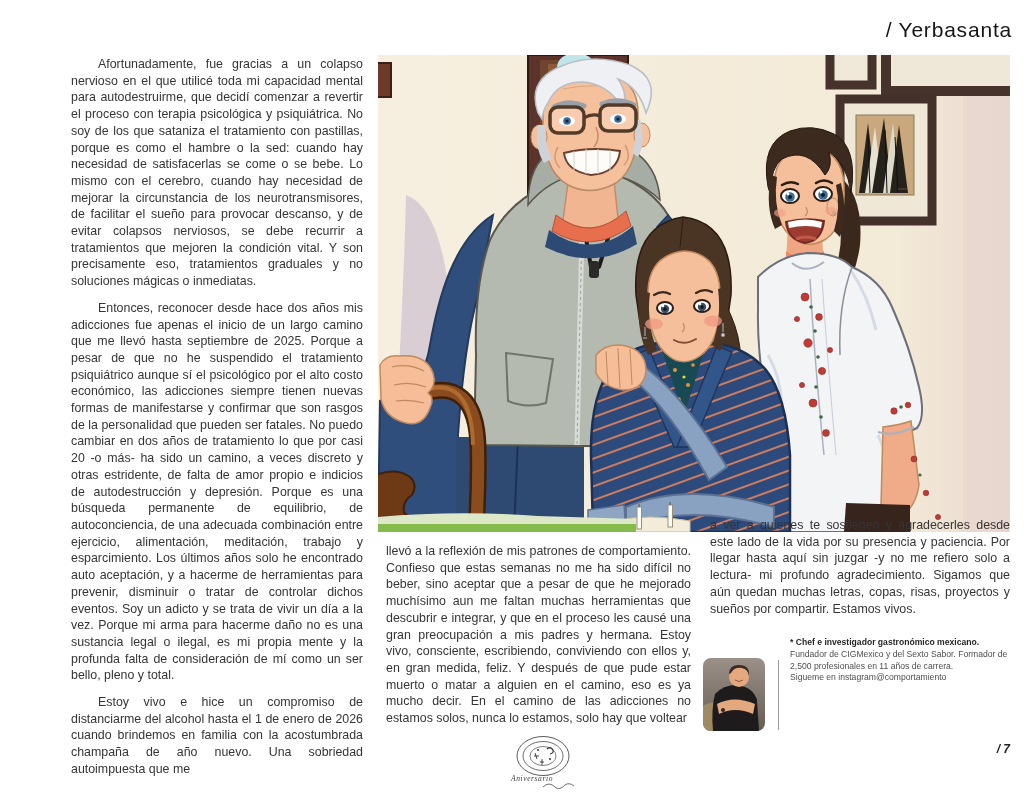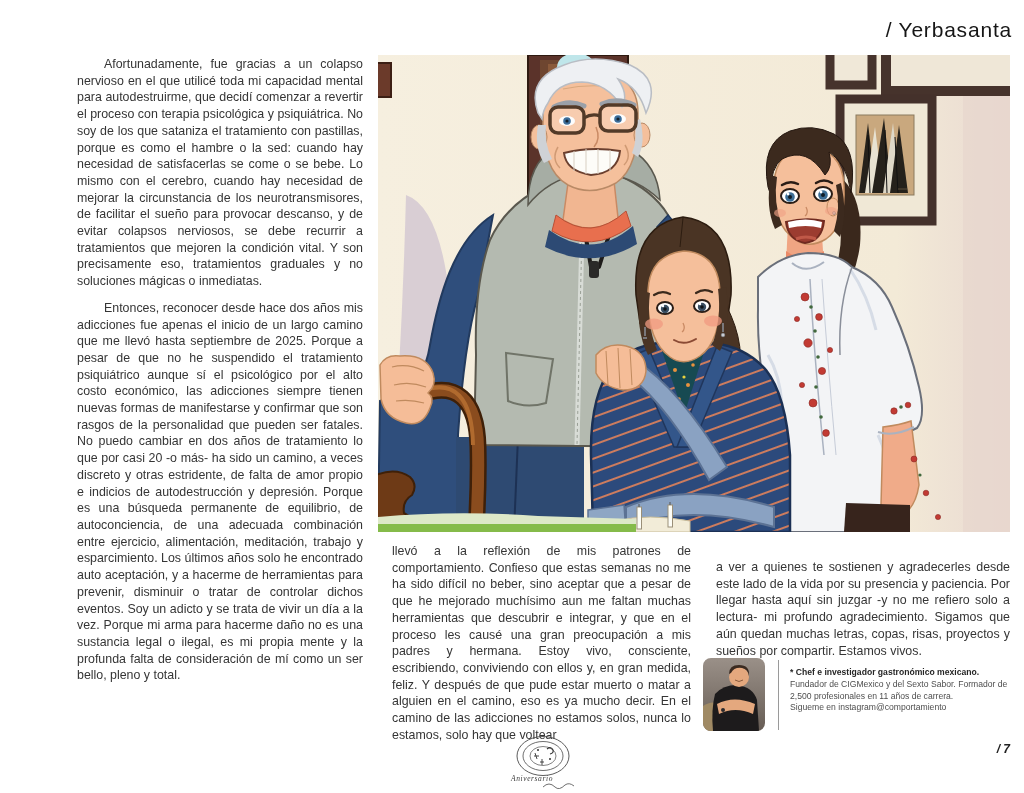--- a/index.html
+++ b/index.html
@@ -3,44 +3,45 @@
 <meta charset="utf-8">
 <style>
   html,body{margin:0;padding:0;}
   body{width:1024px;height:793px;position:relative;background:#ffffff;overflow:hidden;
        font-family:"Liberation Sans",sans-serif;-webkit-font-smoothing:antialiased;}
   .abs{position:absolute;}
   
   .mag-title{top:18px;right:12px;font-size:21px;letter-spacing:.8px;color:#161616;font-weight:400;text-align:center;}
   
   .col{color:#353535;font-size:12.4px;line-height:16.7px;text-align:justify;text-justify:inter-word;}
-  .col p{margin:0 0 10px 14px;}
+  .col p{margin:0 0 10px 8px;}
   .col p.indent{text-indent:27px;}
   #col1{left:63px;top:56px;width:300px;}
   #col2{left:378px;top:543px;width:313px;}
-  #col3{left:702px;top:559px;width:308px;}
+  #col3{left:702px;top:517px;width:308px;}
   
   #illo{left:378px;top:55px;width:632px;height:477px;}
   
   #bio-photo{left:703px;top:658px;width:62px;height:73px;border-radius:8px;overflow:hidden;}
   #bio-divider{left:778px;top:660px;width:1px;height:70px;background:#9a9a9a;}
-  #bio-text{left:790px;top:667px;width:222px;font-size:8.6px;line-height:11.8px;color:#4e4e4e;}
+  #bio-text{left:790px;top:637px;width:222px;font-size:8.6px;line-height:11.8px;color:#4e4e4e;}
   #bio-text .lead{font-weight:bold;color:#262626;}
   
   #logo{left:497px;top:735px;width:92px;height:58px;text-align:right;}
   .page-num{right:14px;top:742px;font-size:12px;font-weight:bold;font-style:italic;color:#222;}
 </style>
 </head>
 <body>
 
 <div class="abs mag-title">/ Yerbasanta</div>
 
 <div id="col1" class="abs col">
   <p class="indent">Afortunadamente, fue gracias a un colapso nervioso en el que utilicé toda mi capacidad mental para autodestruirme, que decidí comenzar a revertir el proceso con terapia psicológica y psiquiátrica. No soy de los que sataniza el tratamiento con pastillas, porque es como el hambre o la sed: cuando hay necesidad de satisfacerlas se come o se bebe. Lo mismo con el cerebro, cuando hay necesidad de mejorar la circunstancia de los neurotransmisores, de facilitar el sueño para provocar descanso, y de evitar colapsos nerviosos, se debe recurrir a tratamientos que mejoren la condición vital. Y son precisamente eso, tratamientos graduales y no soluciones mágicas o inmediatas.</p>
   <p class="indent">Entonces, reconocer desde hace dos años mis adicciones fue apenas el inicio de un largo camino que me llevó hasta septiembre de 2025. Porque a pesar de que no he suspendido el tratamiento psiquiátrico aunque sí el psicológico por el alto costo económico, las adicciones siempre tienen nuevas formas de manifestarse y confirmar que son rasgos de la personalidad que pueden ser fatales. No puedo cambiar en dos años de tratamiento lo que por casi 20 -o más- ha sido un camino, a veces discreto y otras estridente, de falta de amor propio e indicios de autodestrucción y depresión. Porque es una búsqueda permanente de equilibrio, de autoconciencia, de una adecuada combinación entre ejercicio, alimentación, meditación, trabajo y esparcimiento. Los últimos años solo he encontrado auto aceptación, y a hacerme de herramientas para prevenir, disminuir o tratar de controlar dichos eventos. Soy un adicto y se trata de vivir un día a la vez. Porque mi arma para hacerme daño no es una sustancia legal o ilegal, es mi propia mente y la profunda falta de consideración de mí como un ser bello, pleno y total.</p>
+  <p class="indent">Estoy vivo e hice un compromiso de distanciarme del alcohol hasta el 1 de enero de 2026 cuando brindemos en familia con la acostumbrada champaña de año nuevo. Una sobriedad autoimpuesta que me</p>
 </div>
 
 <div id="illo" class="abs">
 <svg width="632" height="477" viewBox="0 0 632 477" xmlns="http://www.w3.org/2000/svg">
   <defs>
     <linearGradient id="wallg" x1="0" y1="0" x2="1" y2="0">
       <stop offset="0" stop-color="#f6efdf"></stop>
           <stop offset="0.82" stop-color="#f3ead7"></stop>
       <stop offset="1" stop-color="#e9d9d1"></stop>
     </linearGradient>

